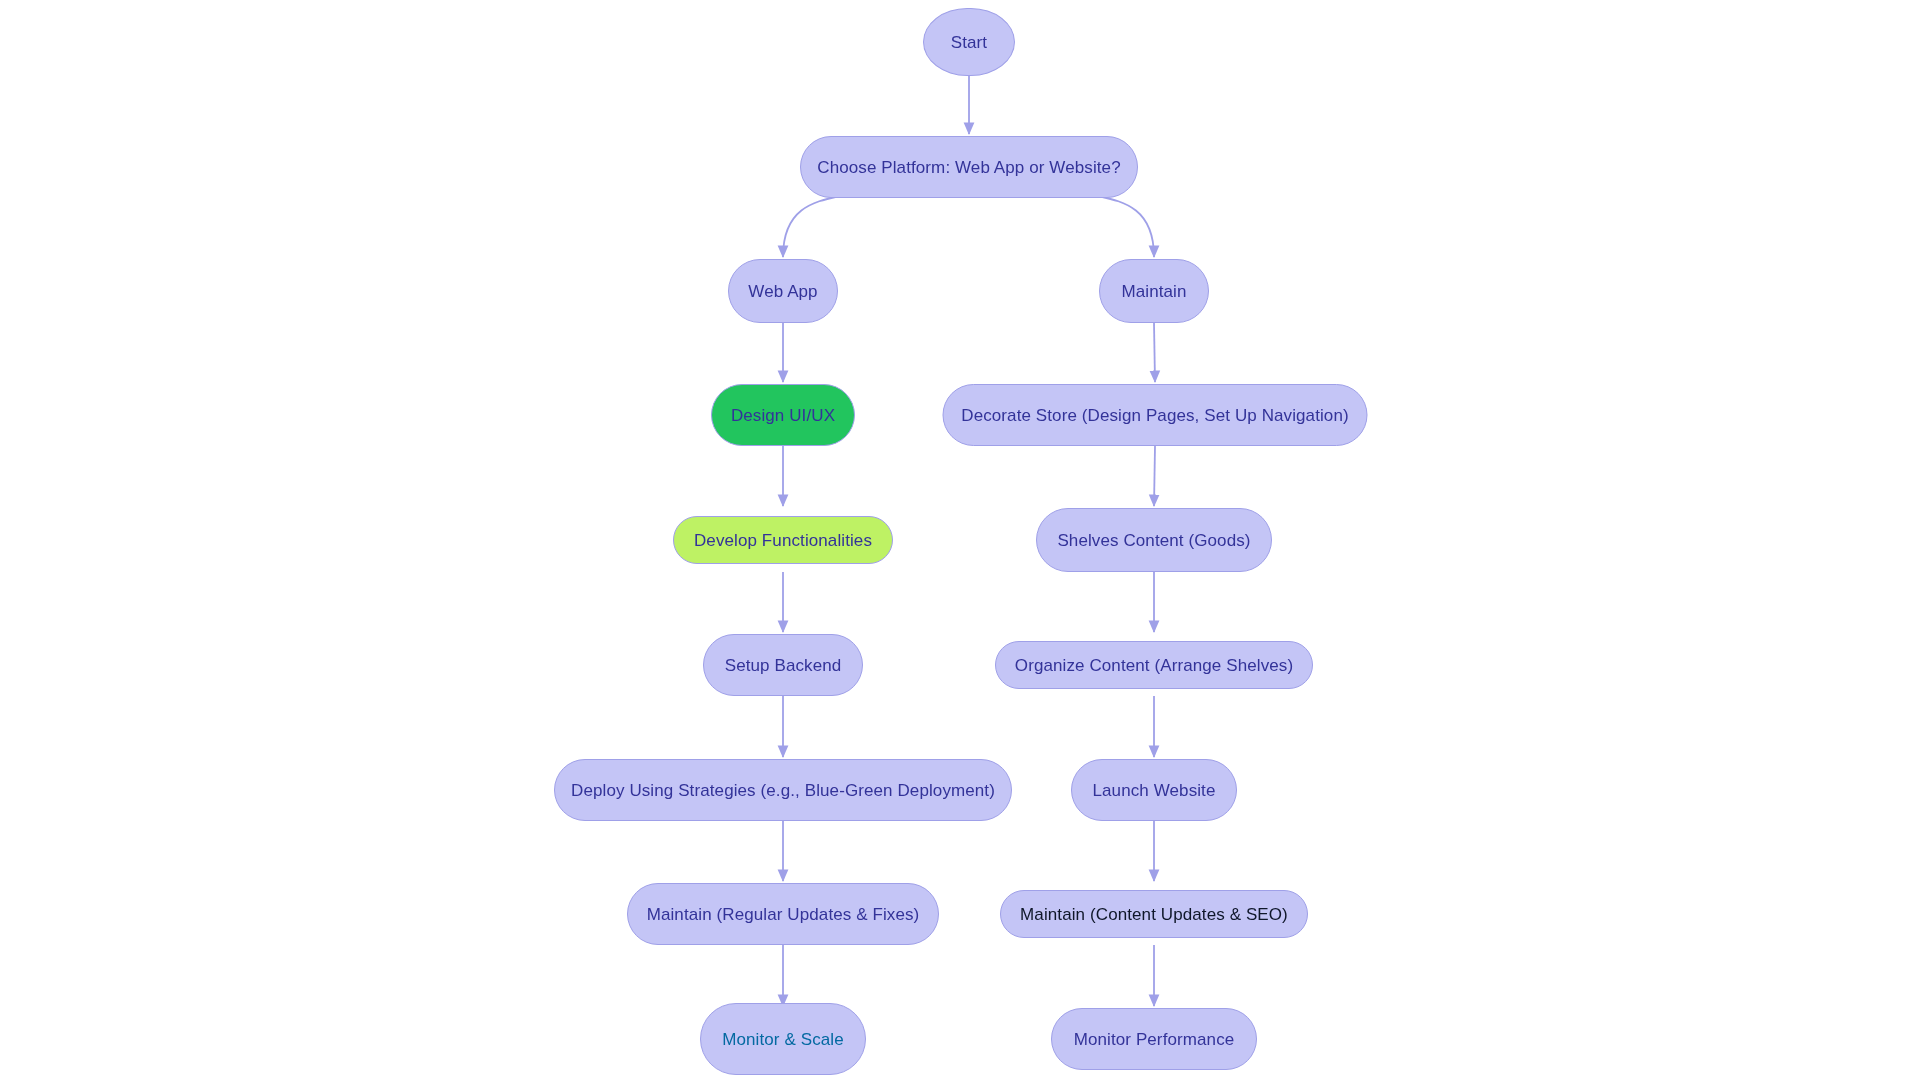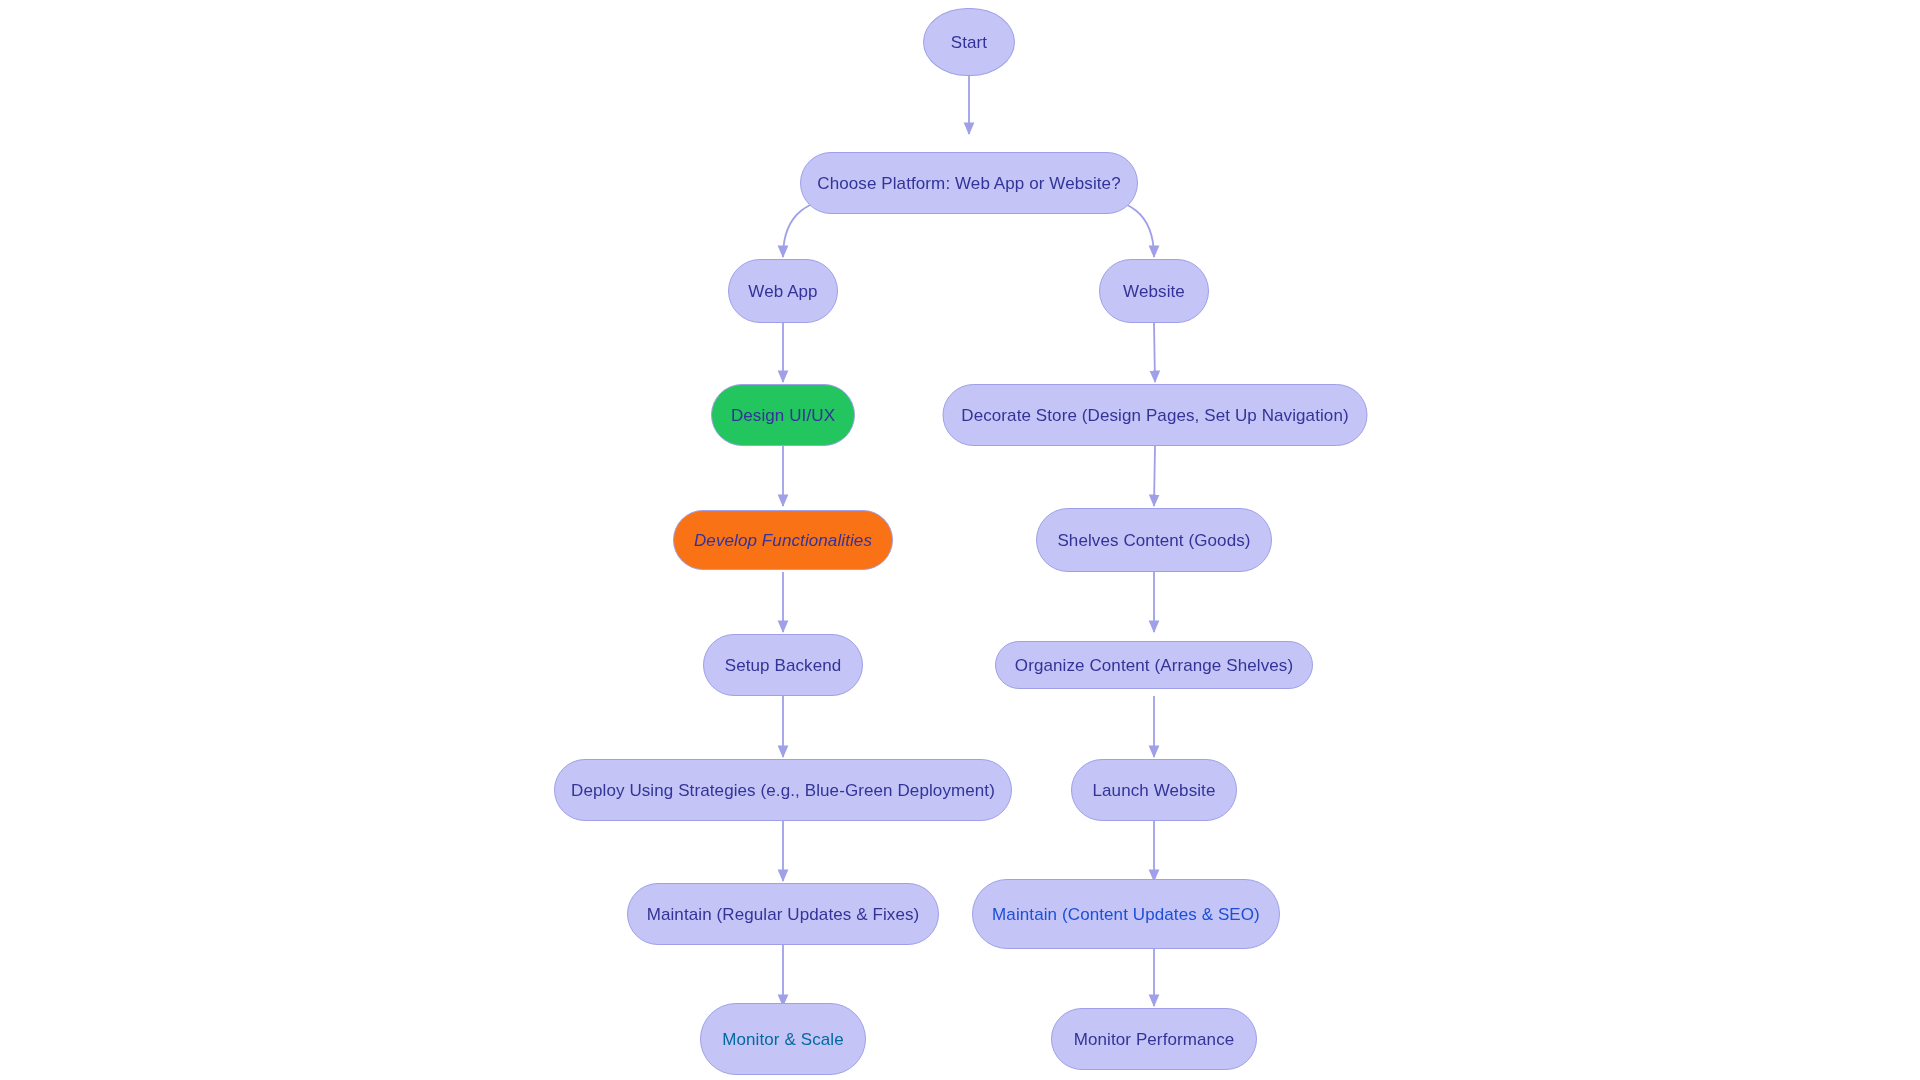--- a/index.html
+++ b/index.html
@@ -79,57 +79,57 @@
         <path d="M 1154 572 L 1154 632" fill="none" stroke="#9fa0e8" stroke-width="1.8" marker-end="url(#arrowhead)"></path>
         <path d="M 1154 696 L 1154 757" fill="none" stroke="#9fa0e8" stroke-width="1.8" marker-end="url(#arrowhead)"></path>
         <path d="M 1154 821 L 1154 881" fill="none" stroke="#9fa0e8" stroke-width="1.8" marker-end="url(#arrowhead)"></path>
         <path d="M 1154 945 L 1154 1006" fill="none" stroke="#9fa0e8" stroke-width="1.8" marker-end="url(#arrowhead)"></path>
       </g>
   </svg>
   <div id="node-layer">
       <div class="node terminal" style="left: 969px; top: 42px; width: 92px; height: 68px; background: rgb(196, 197, 246); border-color: rgb(159, 160, 232); color: rgb(51, 51, 153);">
         <span class="node-label">Start</span>
       </div>
-      <div class="node pill" style="left: 969px; top: 167px; width: 338px; height: 62px; background: rgb(196, 197, 246); border-color: rgb(159, 160, 232); color: rgb(51, 51, 153); margin-top: 16px;">
+      <div class="node pill" style="left: 969px; top: 167px; width: 338px; height: 62px; background: rgb(196, 197, 246); border-color: rgb(159, 160, 232); color: rgb(51, 51, 153);">
         <span class="node-label">Choose Platform: Web App or Website?</span>
       </div>
       <div class="node pill" style="left: 783px; top: 291px; width: 110px; height: 64px; background: rgb(196, 197, 246); border-color: rgb(159, 160, 232); color: rgb(51, 51, 153);">
         <span class="node-label">Web App</span>
       </div>
       <div class="node pill" style="left: 1154px; top: 291px; width: 110px; height: 64px; background: rgb(196, 197, 246); border-color: rgb(159, 160, 232); color: rgb(51, 51, 153);">
-        <span class="node-label">Website</span>
+        <span class="node-label">Maintain</span>
       </div>
       <div class="node pill" style="left: 783px; top: 415px; width: 144px; height: 62px; background: #22c55e; border-color: rgb(159, 160, 232); color: rgb(51, 51, 153);">
         <span class="node-label">Design UI/UX</span>
       </div>
       <div class="node pill" style="left: 1155px; top: 415px; width: 425px; height: 62px; background: rgb(196, 197, 246); border-color: rgb(159, 160, 232); color: rgb(51, 51, 153);">
         <span class="node-label">Decorate Store (Design Pages, Set Up Navigation)</span>
       </div>
-      <div class="node pill" style="left: 783px; top: 540px; width: 220px; height: 60px; background: #f97316; border-color: rgb(159, 160, 232); color: rgb(51, 51, 153); font-style: italic;">
+      <div class="node pill" style="left: 783px; top: 540px; width: 220px; height: 48px; background: #bef264; border-color: rgb(159, 160, 232); color: rgb(51, 51, 153);">
         <span class="node-label">Develop Functionalities</span>
       </div>
       <div class="node pill" style="left: 1154px; top: 540px; width: 236px; height: 64px; background: rgb(196, 197, 246); border-color: rgb(159, 160, 232); color: rgb(51, 51, 153);">
         <span class="node-label">Shelves Content (Goods)</span>
       </div>
       <div class="node pill" style="left: 783px; top: 665px; width: 160px; height: 62px; background: rgb(196, 197, 246); border-color: rgb(159, 160, 232); color: rgb(51, 51, 153);">
         <span class="node-label">Setup Backend</span>
       </div>
       <div class="node pill" style="left: 1154px; top: 665px; width: 318px; height: 48px; background: rgb(196, 197, 246); border-color: rgb(159, 160, 232); color: rgb(51, 51, 153);">
         <span class="node-label">Organize Content (Arrange Shelves)</span>
       </div>
       <div class="node pill" style="left: 783px; top: 790px; width: 458px; height: 62px; background: rgb(196, 197, 246); border-color: rgb(159, 160, 232); color: rgb(51, 51, 153);">
         <span class="node-label">Deploy Using Strategies (e.g., Blue-Green Deployment)</span>
       </div>
       <div class="node pill" style="left: 1154px; top: 790px; width: 166px; height: 62px; background: rgb(196, 197, 246); border-color: rgb(159, 160, 232); color: rgb(51, 51, 153);">
         <span class="node-label">Launch Website</span>
       </div>
       <div class="node pill" style="left: 783px; top: 914px; width: 312px; height: 62px; background: rgb(196, 197, 246); border-color: rgb(159, 160, 232); color: rgb(51, 51, 153);">
         <span class="node-label">Maintain (Regular Updates &amp; Fixes)</span>
       </div>
-      <div class="node pill" style="left: 1126px; top: 914px; width: 308px; height: 70px; background: rgb(196, 197, 246); border-color: rgb(159, 160, 232); color: #1d4ed8;">
+      <div class="node pill" style="left: 1154px; top: 914px; width: 308px; height: 48px; background: rgb(196, 197, 246); border-color: rgb(159, 160, 232); color: #0f172a;">
         <span class="node-label">Maintain (Content Updates &amp; SEO)</span>
       </div>
       <div class="node pill" style="left: 783px; top: 1039px; width: 166px; height: 72px; background: rgb(196, 197, 246); border-color: rgb(159, 160, 232); color: #0369a1;">
         <span class="node-label">Monitor &amp; Scale</span>
       </div>
       <div class="node pill" style="left: 1154px; top: 1039px; width: 206px; height: 62px; background: rgb(196, 197, 246); border-color: rgb(159, 160, 232); color: rgb(51, 51, 153); text-align: right;">
         <span class="node-label">Monitor Performance</span>
       </div>
     </div>
 </div>

